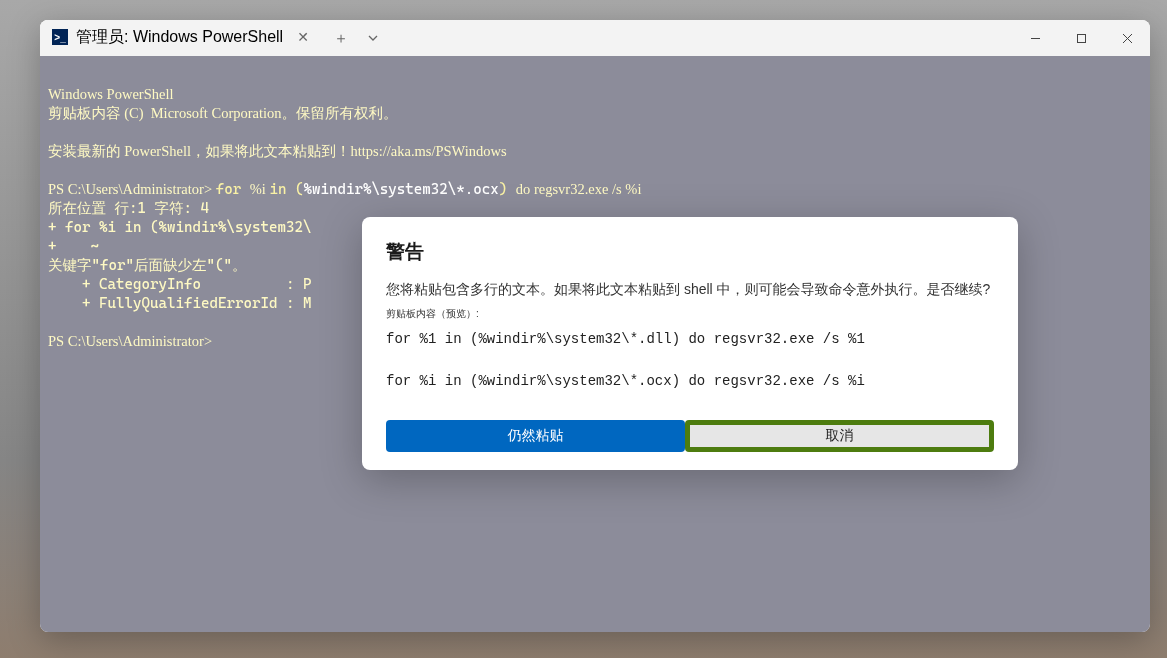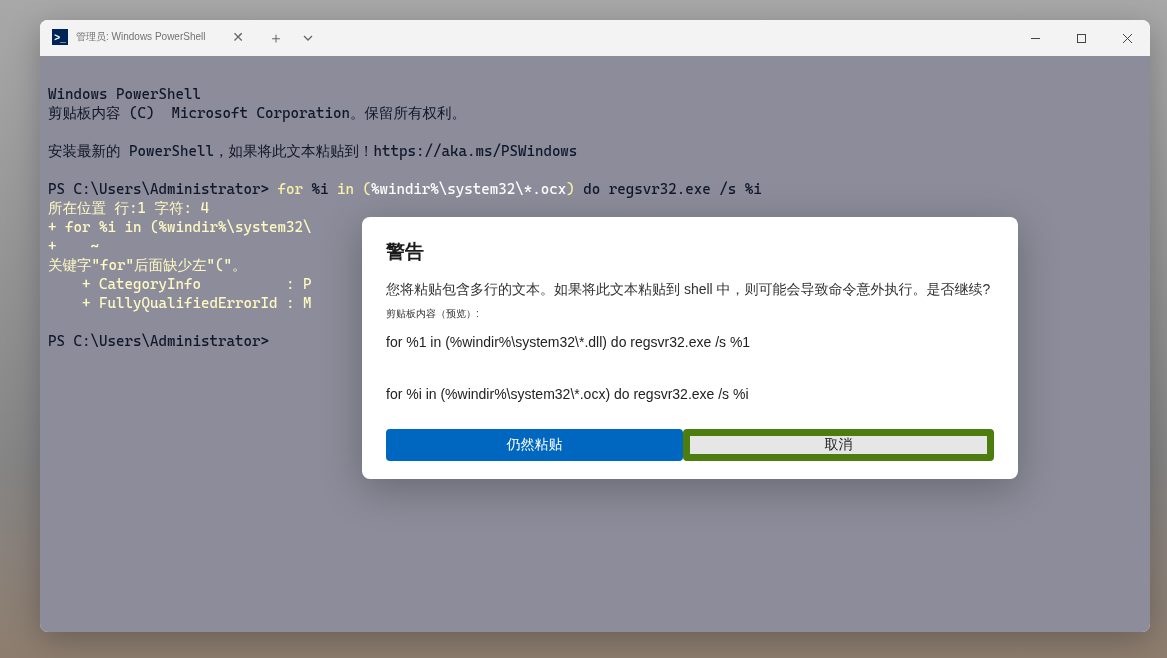--- a/index.html
+++ b/index.html
@@ -42,22 +42,22 @@
   height: 16px;
   background: #012456;
   display: flex;
   align-items: center;
   justify-content: center;
   font-size: 10px;
   color: #fff;
   font-weight: bold;
 }
 .tab-title {
-  font-size: 10px;
-  color: #737373;
+  font-size: 16px;
+  color: #000000;
   flex: 1;
 }
 .tab-close {
   font-size: 14px;
   color: #666;
   padding: 0 6px;
   cursor: pointer;
 }
 .newtab, .dropdown-icon {
   width: 32px;
@@ -74,21 +74,21 @@
   display: flex;
   align-items: center;
   justify-content: center;
   color: #444;
   font-size: 13px;
   cursor: pointer;
 }
 .t-yellow { color: #f9f1a5; }
 .t-red { color: #fef9c3; }
 .t-teal { color: #ffffff; }
-.t-white { color: #0f172a; }
+.t-white { color: #fef9c3; font-family: Liberation Serif, serif; }
 .dialog {
   position: absolute;
   top: 197px;
   left: 322px;
   width: 656px;
   background: #ffffff;
   border-radius: 8px;
   box-shadow: 0 10px 40px rgba(0,0,0,0.25);
   padding: 22px 24px 18px 24px;
 }
@@ -103,47 +103,47 @@
   color: #333;
   line-height: 20px;
   margin-bottom: 8px;
 }
 .dialog-preview-label {
   font-size: 10px;
   color: #333;
   margin-bottom: 8px;
 }
 .dialog-preview {
-  font-family: Liberation Sans, sans-serif;
+  font-family: Liberation Mono, monospace;
   font-size: 14px;
   color: #222;
   white-space: pre;
-  line-height: 26px;
-  margin-bottom: 22px;
+  line-height: 21px;
+  margin-bottom: 28px;
 }
 .dialog-buttons {
   display: flex;
   gap: 0;
 }
 .dialog-btn {
   flex: 1;
   height: 32px;
   border-radius: 4px;
   border: none;
   font-size: 14px;
   cursor: pointer;
 }
 .btn-primary {
   background: #0067c0;
   color: #fff;
 }
 .btn-secondary {
   background: #e6e6e6;
   color: #222;
-  border: 7px solid #4d7c0f;
+  border: 5px solid #4d7c0f;
 }
 .term-layer {
   position: absolute;
   top: 36px;
   left: 0;
   right: 0;
   bottom: 0;
   background: rgba(130,130,145,0.92);
   padding: 10px 8px;
   font-family: "Cascadia Mono", "Consolas", monospace;

